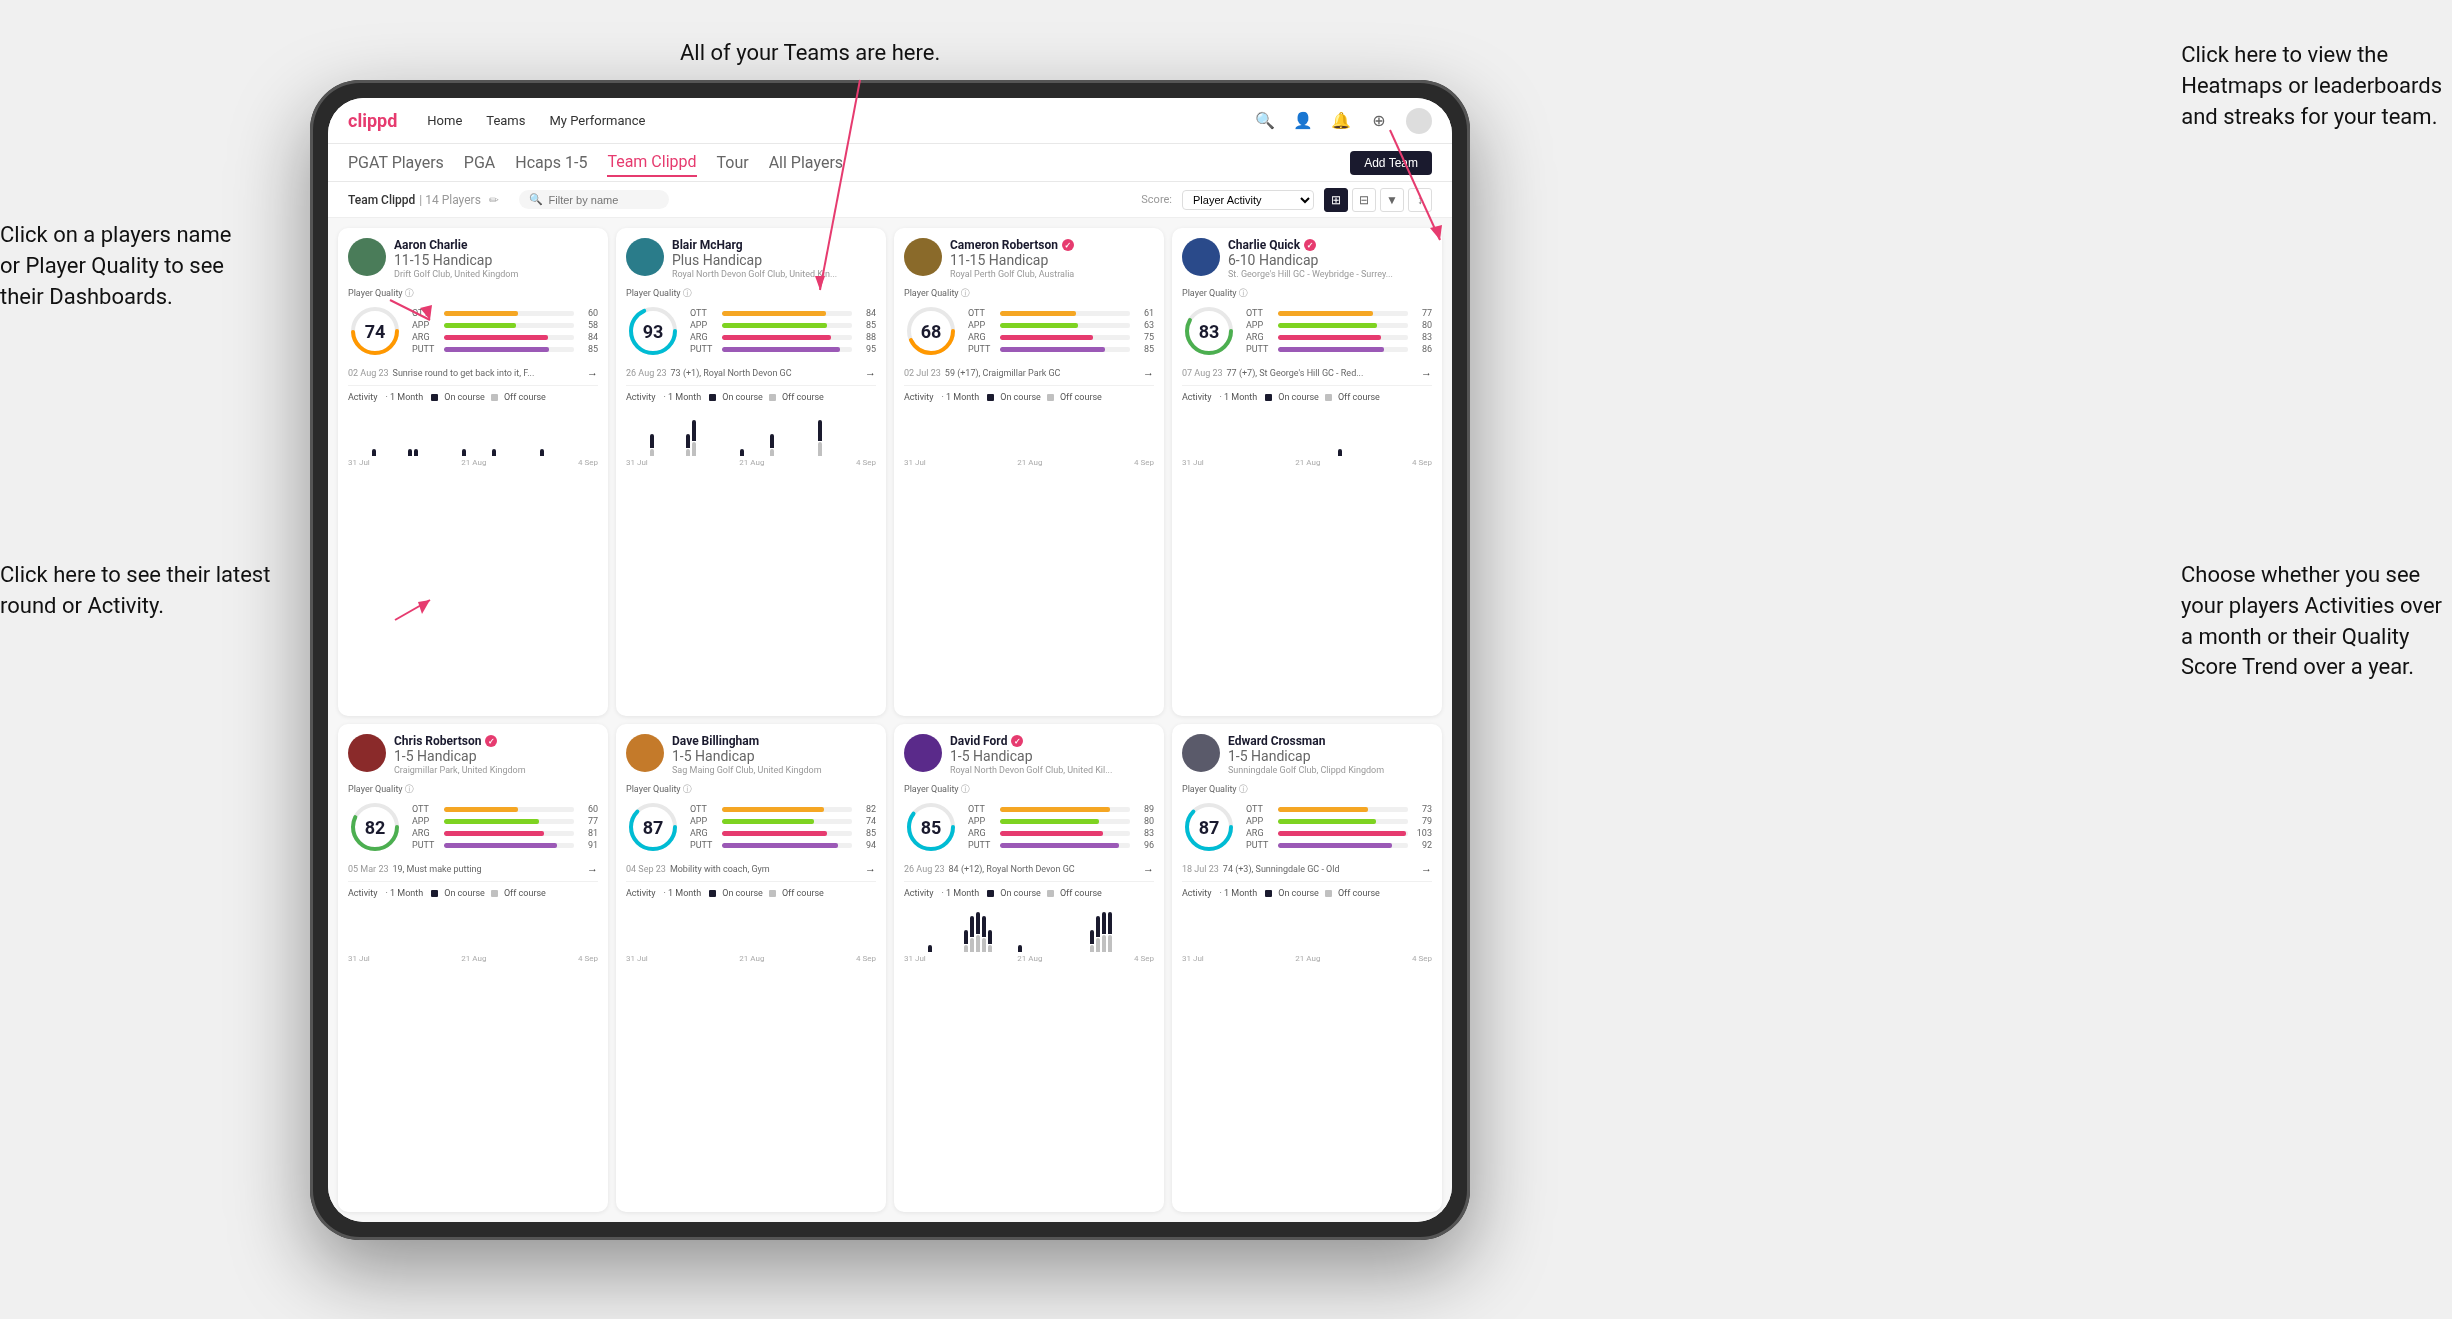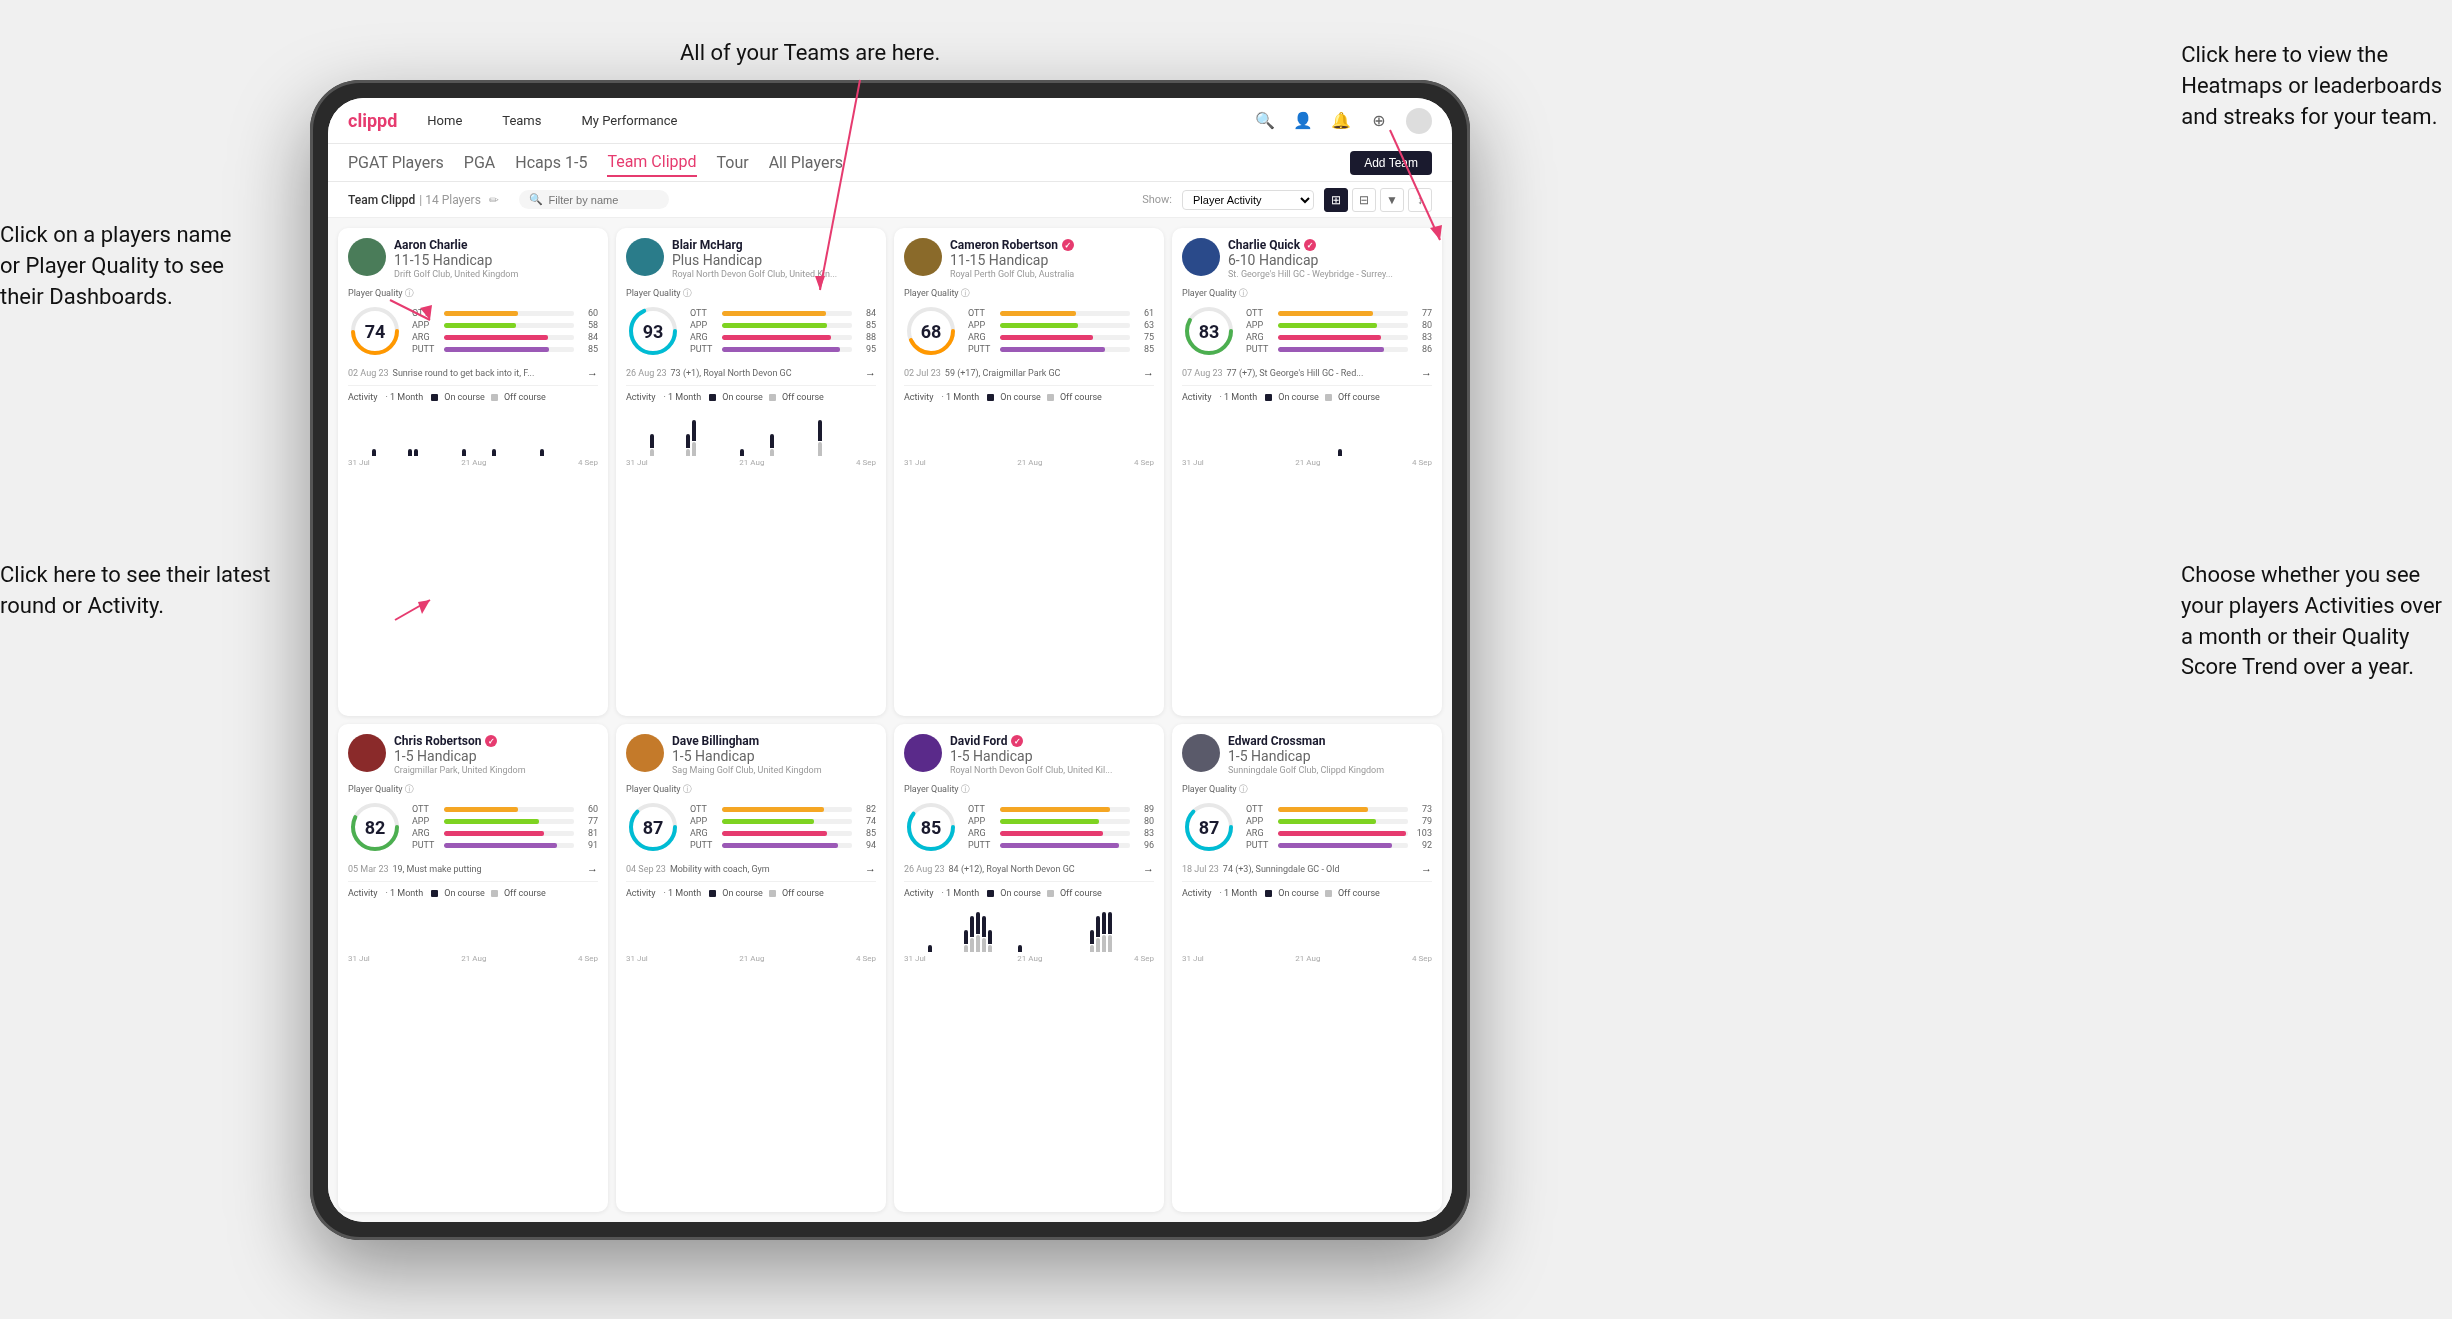--- a/index.html
+++ b/index.html
@@ -47,21 +47,21 @@
 
     .nav-logo {
       color: #e63b6f;
       font-size: 18px;
       font-weight: 700;
       margin-right: 30px;
     }
 
     .nav-items {
       display: flex;
-      gap: 40px;
+      gap: 24px;
       flex: 1;
     }
 
     .nav-item {
       font-size: 13px;
       color: #333;
       cursor: pointer;
       padding: 4px 0;
     }
 
@@ -477,21 +477,21 @@
 
     <div class="team-header">
       <span class="team-title">Team Clippd</span>
       <span class="team-count">| <span>14 Players</span></span>
       <span class="team-edit-icon">✏</span>
       <div class="team-search">
         <span style="color:#aaa;font-size:11px;">🔍</span>
         <input type="text" placeholder="Filter by name" style="">
       </div>
       <div class="team-header-right">
-        <span class="show-label">Show:</span>
+        <span class="show-label">Score:</span>
         <select class="show-select">
           <option>Player Activity</option>
           <option>Quality Score Trend</option>
         </select>
         <div class="view-icons">
           <div class="view-icon-btn active">⊞</div>
           <div class="view-icon-btn">⊟</div>
           <div class="view-icon-btn">▼</div>
           <div class="view-icon-btn">↕</div>
         </div>

